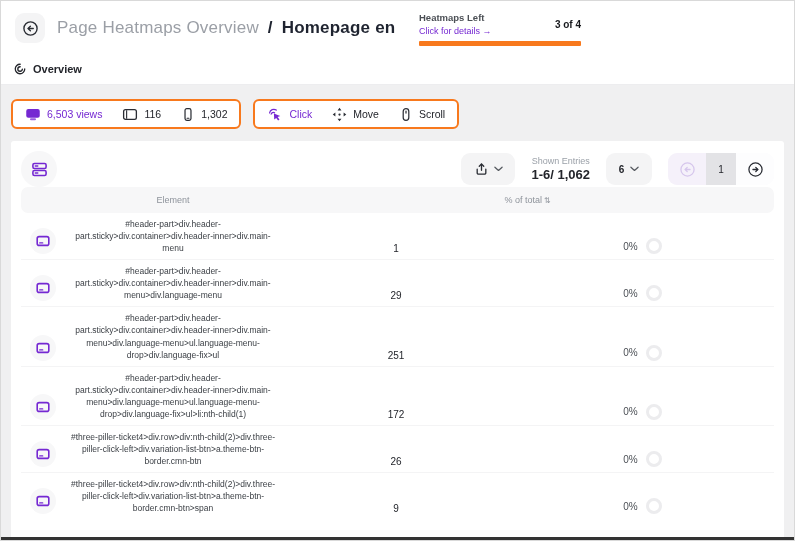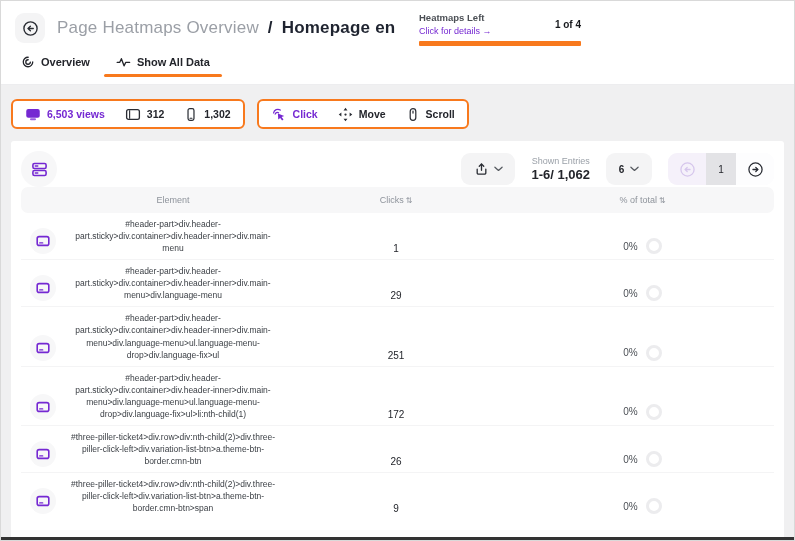--- a/index.html
+++ b/index.html
@@ -18,34 +18,34 @@
   .title .strong { color:#1f2430; font-weight:700; }
 
   .quota { position:absolute; left:418px; top:11px; width:162px; }
   .quota-top { display:flex; justify-content:space-between; }
   .quota-label { font-size:9.5px; font-weight:700; color:#4c5056; }
   .quota-link { font-size:9px; color:#7528d2; margin-top:3px; display:block; text-decoration:none; cursor:pointer; }
   .quota-count { font-size:10px; font-weight:700; color:#17191d; align-self:center; }
   .quota-bar { margin-top:5px; height:5px; background:#f8791d; border-radius:1px; }
 
   
-  .tabbar { height:30px; background:#fff; display:flex; align-items:flex-start; gap:26px;
-            padding:0 20px; border-bottom:1px solid #ededef; }
+  .tabbar { height:30px; background:#fff; display:flex; align-items:flex-end; gap:26px;
+            padding:0 12px; border-bottom:1px solid #ededef; }
   .tab { position:relative; display:flex; align-items:center; gap:6px; padding:0 0 8px;
          font-size:11px; font-weight:700; color:#23252b; cursor:pointer; }
   .tab-underline { display:none; }
   .tab.active .tab-underline { display:block; position:absolute; left:-12px; right:-12px;
          bottom:0; height:3px; background:#f8791d; border-radius:3px; }
 
   
   .content { background:#f0f0f1; height:455px; padding-top:14px; }
   .stats-row { display:flex; gap:12px; padding-left:10px; }
   .stat-box { display:flex; align-items:center; gap:20px; background:#fff;
               border:2px solid #f8791d; border-radius:6px; height:30px; padding:0 12px; }
-  .stat-item { display:flex; align-items:center; gap:6px; font-size:10.5px; font-weight:700;
+  .stat-item { display:flex; align-items:center; gap:6px; font-size:10.5px; font-weight:400;
                color:#23252b; cursor:pointer; white-space:nowrap; }
   .stat-item.active { color:#7528d2; }
 
   
   .card { margin:12px 10px 0; background:#fff; border-radius:3px; padding:10px 10px 24px; }
   .controls { display:flex; align-items:center; }
   .db-btn { width:36px; height:36px; border-radius:50%; background:#f7f7f8; border:none;
             display:flex; align-items:center; justify-content:center; cursor:pointer; }
   .ctrl-right { margin-left:auto; display:flex; align-items:center; gap:16px; }
   .export-btn { width:54px; height:32px; border-radius:9px; background:#f4f4f5; border:none;
@@ -106,46 +106,37 @@
       <span class="sep">/</span>
       <span class="strong">Homepage en</span>
     </div>
 
     <div class="quota">
       <div class="quota-top">
         <div>
           <div class="quota-label">Heatmaps Left</div>
           <a class="quota-link">Click for details →</a>
         </div>
-        <div class="quota-count">1 of 4</div>
+        <div class="quota-count">3 of 4</div>
       </div>
       <div class="quota-bar"></div>
     </div>
   </div>
 
   <div class="tabbar">
     <div class="tab">
       <span>
         <svg width="14" height="14" viewBox="0 0 16 16" fill="none">
           <path d="M8.2 2.6a5.4 5.4 0 1 0 5.2 5.4" stroke="#23252b" stroke-width="1.5" stroke-linecap="round"></path>
           <path d="M8.2 5.4a2.6 2.6 0 1 0 2.5 2.7" stroke="#23252b" stroke-width="1.5" stroke-linecap="round"></path>
         </svg>
       </span>
       <span>Overview</span>
 
     </div>
-    <div class="tab active">
-      <span>
-        <svg width="15" height="14" viewBox="0 0 16 16" fill="none">
-          <polyline points="0.8,8.5 3.6,8.5 5.6,4.2 8.6,12.4 10.5,8.5 15,8.5" stroke="#23252b" stroke-width="1.5" stroke-linecap="round" stroke-linejoin="round"></polyline>
-        </svg>
-      </span>
-      <span>Show All Data</span>
-      <span class="tab-underline"></span>
-    </div>
   </div>
 
   <div class="content">
 
     <div class="stats-row">
 
       <div class="stat-box">
         <div class="stat-item active">
           <span>
             <svg width="16" height="15" viewBox="0 0 16 16">
@@ -155,21 +146,21 @@
           </span>
           <span>6,503 views</span>
         </div>
         <div class="stat-item">
           <span>
             <svg width="16" height="15" viewBox="0 0 16 16" fill="none">
               <rect x="1.2" y="2.8" width="13.6" height="10.4" rx="2" stroke="#2a2d34" stroke-width="1.4"></rect>
               <line x1="4.4" y1="3.4" x2="4.4" y2="12.6" stroke="#2a2d34" stroke-width="1.2"></line>
             </svg>
           </span>
-          <span>312</span>
+          <span>116</span>
         </div>
         <div class="stat-item">
           <span>
             <svg width="14" height="15" viewBox="0 0 16 16" fill="none">
               <rect x="4.6" y="1.3" width="6.8" height="13.4" rx="2" stroke="#2a2d34" stroke-width="1.4"></rect>
               <line x1="6.9" y1="12.3" x2="9.1" y2="12.3" stroke="#2a2d34" stroke-width="1.2" stroke-linecap="round"></line>
             </svg>
           </span>
           <span>1,302</span>
         </div>
@@ -270,23 +261,20 @@
                 </svg>
               </span>
             </button>
           </div>
         </div>
       </div>
 
       <div class="thead">
         <div class="col-icon"></div>
         <div class="col-el">Element</div>
-        <div class="col-clicks">
-          <span>Clicks</span><span class="sort">⇅</span>
-        </div>
         <div class="col-pct">
           <span>% of total</span><span class="sort">⇅</span>
         </div>
       </div>
 
       <div>
   <div class="trow">
     <div class="col-icon">
       <span class="row-icon-circle">
         <svg width="14" height="14" viewBox="0 0 14 14" fill="none">

